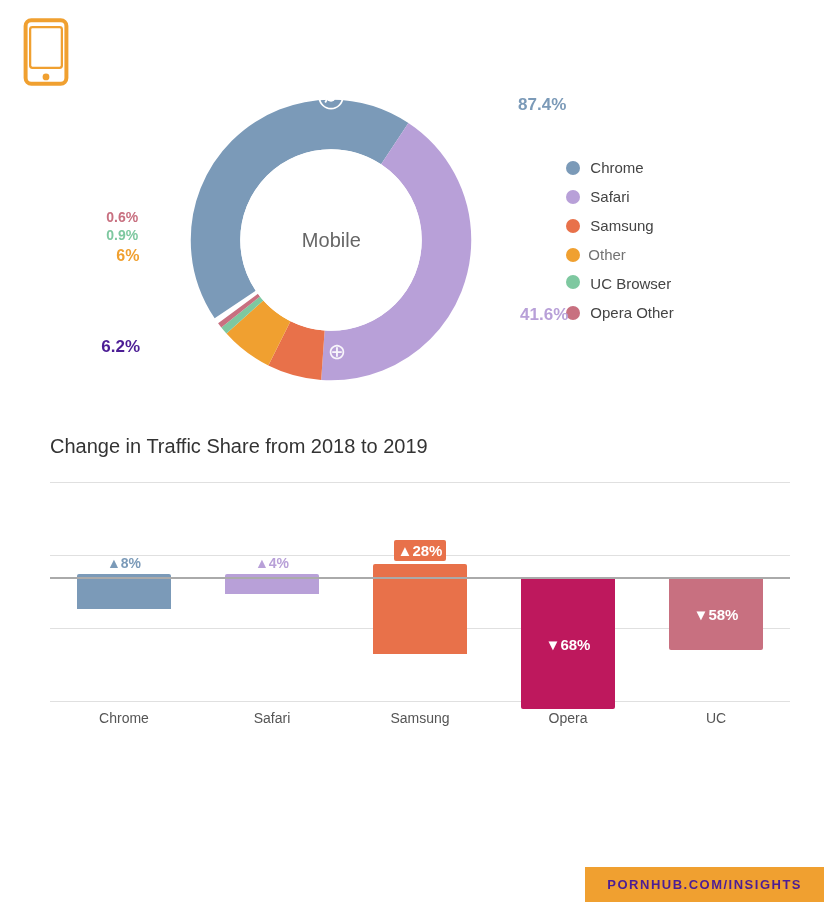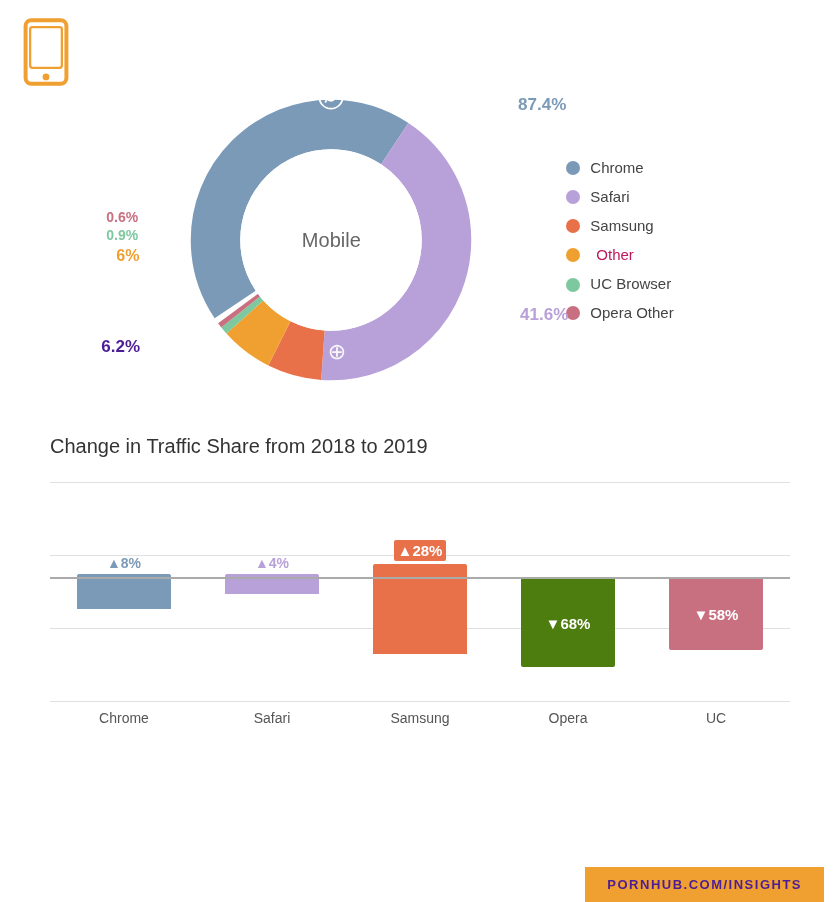--- a/index.html
+++ b/index.html
@@ -109,25 +109,25 @@
         <span>Chrome</span>
       </div>
       <div style="display:flex; align-items:center; gap:10px; font-size:15px; color:#444;">
         <div style="width:14px;height:14px;border-radius:50%;background:#b8a0d8;flex-shrink:0;"></div>
         <span>Safari</span>
       </div>
       <div style="display:flex; align-items:center; gap:10px; font-size:15px; color:#444;">
         <div style="width:14px;height:14px;border-radius:50%;background:#e8714a;flex-shrink:0;"></div>
         <span>Samsung</span>
       </div>
-      <div style="display:flex; align-items:center; gap:16px; font-size:15px; color:#be185d;">
+      <div style="display:flex; align-items:center; gap:8px; font-size:15px; color:#737373;">
         <div style="width:14px;height:14px;border-radius:50%;background:#f0a030;flex-shrink:0;"></div>
         <span>Other</span>
       </div>
-      <div style="display:flex; align-items:flex-end; gap:10px; font-size:15px; color:#444;">
+      <div style="display:flex; align-items:flex-start; gap:10px; font-size:15px; color:#444;">
         <div style="width:14px;height:14px;border-radius:50%;background:#7ec8a0;flex-shrink:0;"></div>
         <span>UC Browser</span>
       </div>
       <div style="display:flex; align-items:center; gap:10px; font-size:15px; color:#444;">
         <div style="width:14px;height:14px;border-radius:50%;background:#c87080;flex-shrink:0;"></div>
         <span>Opera Other</span>
       </div>
     </div>
 
   </div>
@@ -165,21 +165,21 @@
 
         <div style="flex:1; display:flex; flex-direction:column; align-items:center; justify-content:flex-end; position:relative;">
           <div style="position:absolute; top:86px; width:80%; display:flex; flex-direction:column; align-items:center;">
             <div style="font-size:15px; font-weight:bold; color:white; background:#e8714a; padding:2px 4px; margin-bottom:3px; margin-top:-28px; border-radius:2px;">▲28%</div>
             <div style="width:80%; height:90px; background:#e8714a; border-radius:2px 2px 0 0;"></div>
           </div>
         </div>
 
         <div style="flex:1; display:flex; flex-direction:column; align-items:center; position:relative;">
           <div style="position:absolute; top:97px; width:80%; display:flex; flex-direction:column; align-items:center;">
-            <div style="width:80%; height:88px; background:#4d7c0f; border-radius:0 0 2px 2px; position:relative; display:flex; align-items:center; justify-content:center;">
+            <div style="width:80%; height:130px; background:#be185d; border-radius:0 0 2px 2px; position:relative; display:flex; align-items:center; justify-content:center;">
               <div style="font-size:15px; font-weight:bold; color:white;">▼68%</div>
             </div>
           </div>
         </div>
 
         <div style="flex:1; display:flex; flex-direction:column; align-items:center; position:relative;">
           <div style="position:absolute; top:97px; width:80%; display:flex; flex-direction:column; align-items:center;">
             <div style="width:80%; height:71px; background:#c87080; border-radius:0 0 2px 2px; position:relative; display:flex; align-items:center; justify-content:center;">
               <div style="font-size:15px; font-weight:bold; color:white;">▼58%</div>
             </div>

